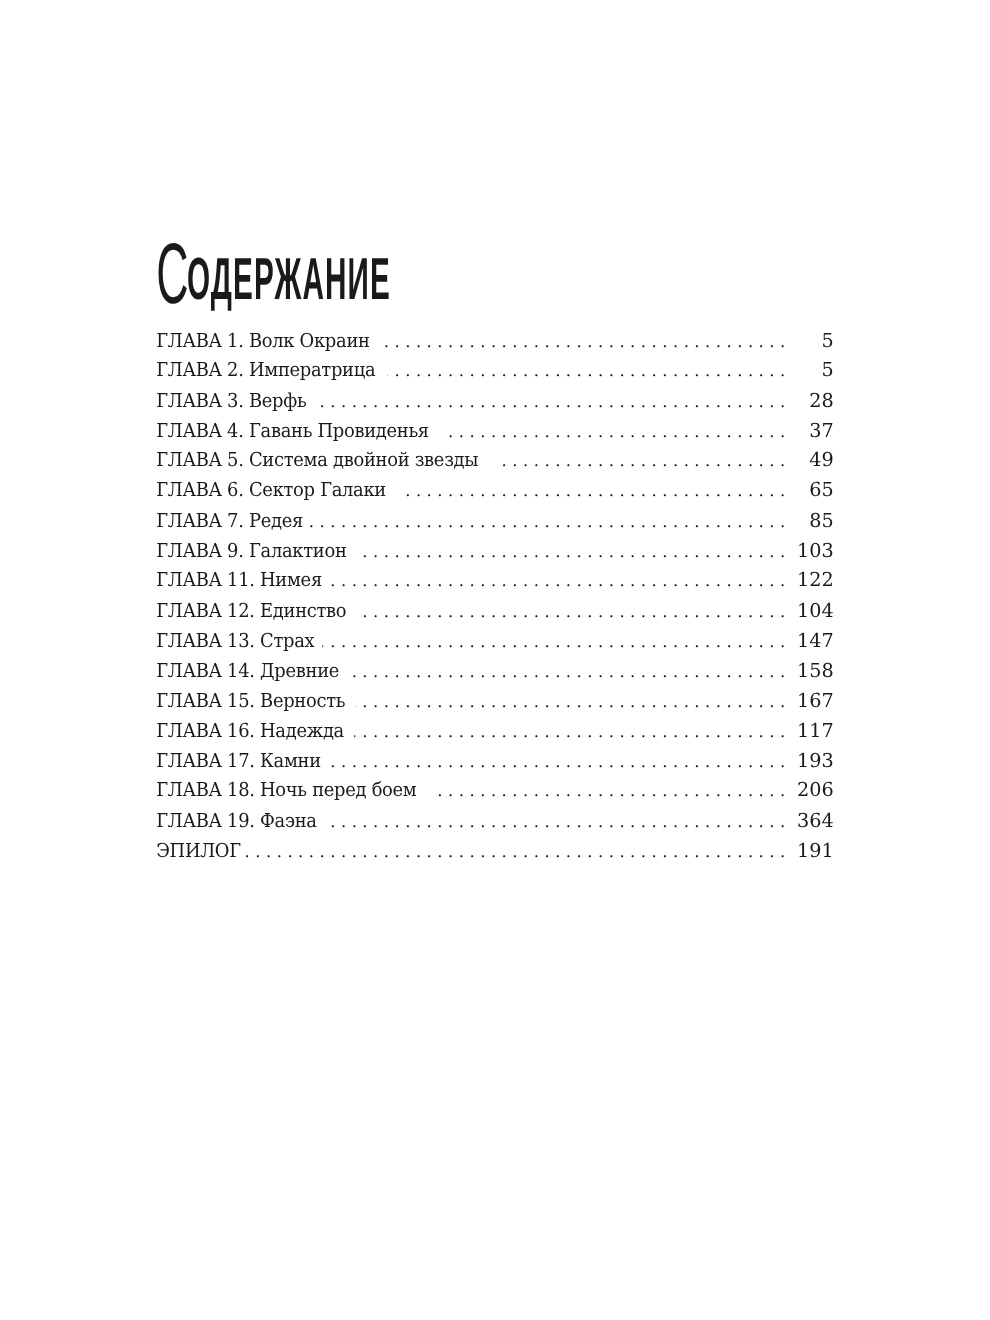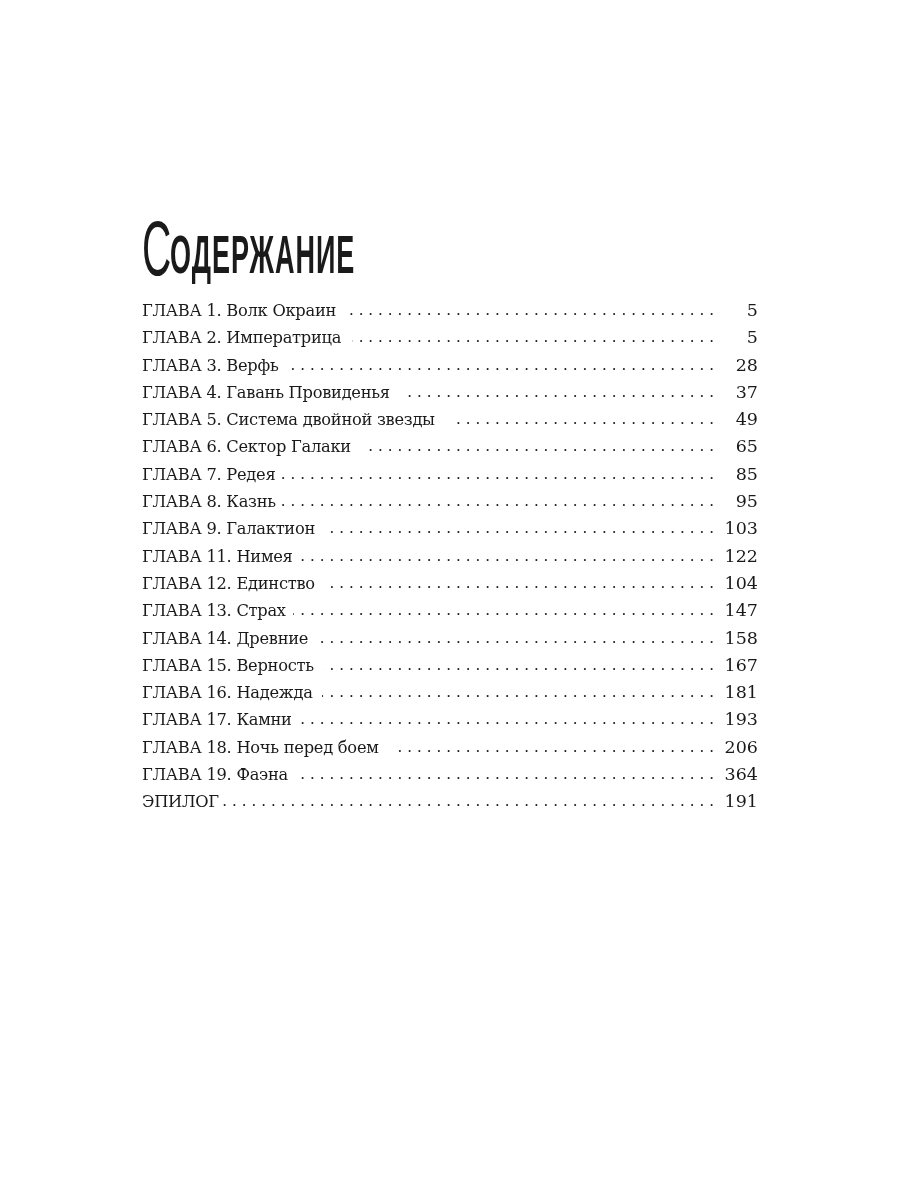--- a/index.html
+++ b/index.html
@@ -139,25 +139,20 @@
         <span class="toc-title">ГЛАВА 6. Сектор Галаки</span>
         <span class="toc-leader"></span>
         <span class="toc-page">65</span>
       </li>
     <li class="toc-row">
         <span class="toc-title">ГЛАВА 7. Редея</span>
         <span class="toc-leader"></span>
         <span class="toc-page">85</span>
       </li>
     <li class="toc-row">
-        <span class="toc-title">ГЛАВА 8. Казнь</span>
-        <span class="toc-leader"></span>
-        <span class="toc-page">95</span>
-      </li>
-    <li class="toc-row">
         <span class="toc-title">ГЛАВА 9. Галактион</span>
         <span class="toc-leader"></span>
         <span class="toc-page">103</span>
       </li>
     <li class="toc-row">
         <span class="toc-title">ГЛАВА 11. Нимея</span>
         <span class="toc-leader"></span>
         <span class="toc-page">122</span>
       </li>
     <li class="toc-row">
@@ -176,21 +171,21 @@
         <span class="toc-page">158</span>
       </li>
     <li class="toc-row">
         <span class="toc-title">ГЛАВА 15. Верность</span>
         <span class="toc-leader"></span>
         <span class="toc-page">167</span>
       </li>
     <li class="toc-row">
         <span class="toc-title">ГЛАВА 16. Надежда</span>
         <span class="toc-leader"></span>
-        <span class="toc-page">181</span>
+        <span class="toc-page">117</span>
       </li>
     <li class="toc-row">
         <span class="toc-title">ГЛАВА 17. Камни</span>
         <span class="toc-leader"></span>
         <span class="toc-page">193</span>
       </li>
     <li class="toc-row">
         <span class="toc-title">ГЛАВА 18. Ночь перед боем</span>
         <span class="toc-leader"></span>
         <span class="toc-page">206</span>

